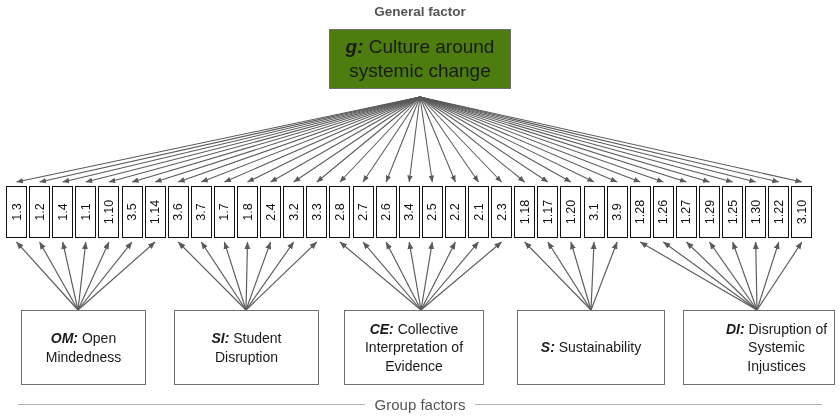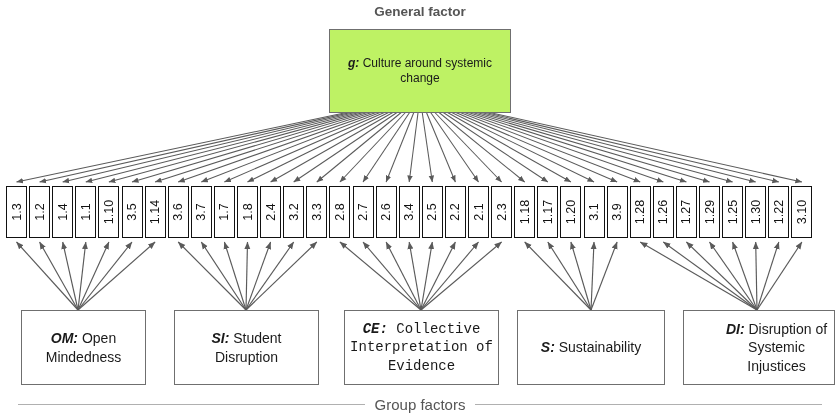--- a/index.html
+++ b/index.html
@@ -62,29 +62,29 @@
     color: #555555;
     white-space: nowrap;
   }
 
   
   #g-box {
     position: absolute;
     left: 329px;
     top: 29px;
     width: 182px;
-    height: 84px;
+    height: 60px;
     border: 1.6px solid #6f6f6f;
-    background: #bef264;
+    background: #4d7c0f;
     box-sizing: border-box;
     display: flex;
     align-items: center;
     justify-content: center;
     text-align: center;
-    font-size: 12px;
+    font-size: 19px;
     line-height: 1.28;
     padding: 2px 6px;
   }
   #g-box b { font-style: italic; font-weight: bold; }
 
   
   .indicator {
     position: absolute;
     top: 186px;
     width: 21px;
@@ -324,21 +324,21 @@
         <span class="lbl">3.10</span>
       </div>
     </div>
   <div id="group-layer">
       <div class="group-box" style="left: 10px; width: 125px; margin-left: 11px;">
         <div><b>OM:</b><span> Open Mindedness</span></div>
       </div>
       <div class="group-box" style="left: 174px; width: 145px;">
         <div><b>SI:</b><span> Student Disruption</span></div>
       </div>
-      <div class="group-box" style="left: 344px; width: 155px; font-family: Liberation Mono, monospace;">
+      <div class="group-box" style="left: 344px; width: 140px;">
         <div><b>CE:</b><span> Collective Interpretation of Evidence</span></div>
       </div>
       <div class="group-box" style="left: 517px; width: 148px;">
         <div><b>S:</b><span> Sustainability</span></div>
       </div>
       <div class="group-box" style="left: 683px; width: 152px; padding-left: 40px;">
         <div><b>DI:</b><span> Disruption of Systemic Injustices</span></div>
       </div>
     </div>
 

